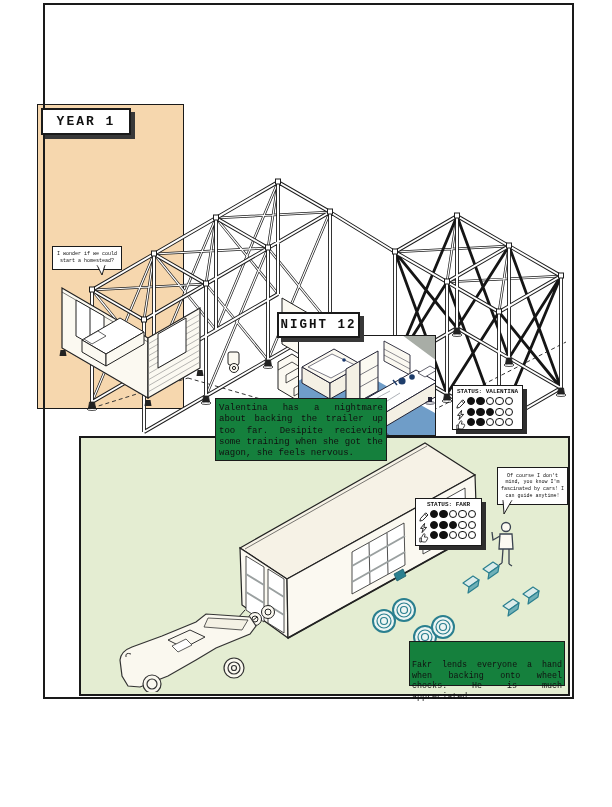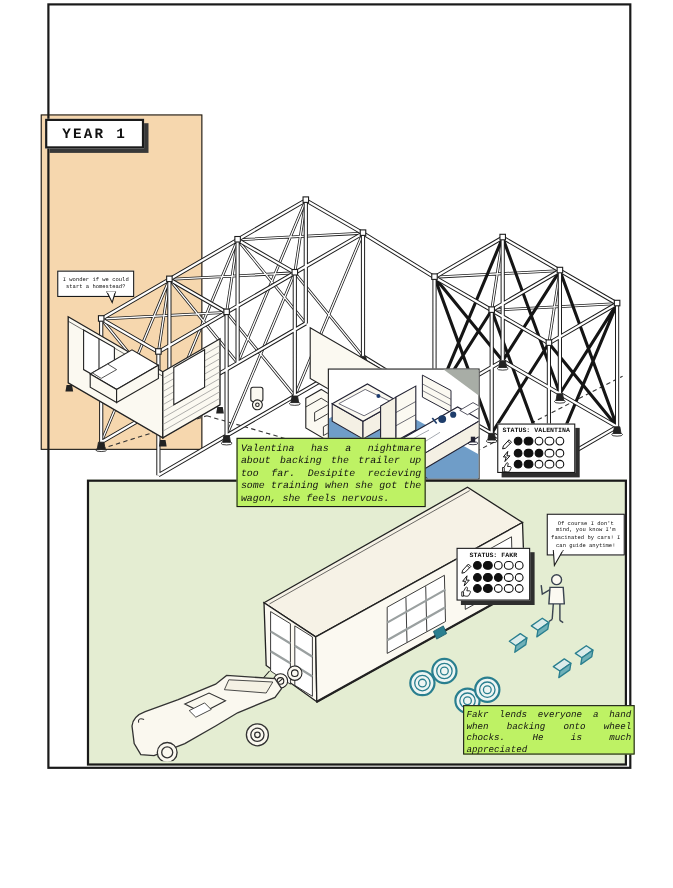--- a/index.html
+++ b/index.html
@@ -17,24 +17,24 @@
   #interior-panel{left:298px;top:335px;width:136px;height:99px;border:1.5px solid #1a1a1a;background:#fff;z-index:4;overflow:hidden;}
   #interior-panel svg{position:absolute;left:-1.5px;top:-1.5px;}
   
   .panel-label{background:#fff;border:2px solid #1a1a1a;box-shadow:4px 4px 0 0 #383838;
     display:flex;align-items:center;justify-content:center;font-weight:bold;
     font-size:13px;letter-spacing:2px;z-index:8;white-space:nowrap;}
   #year-label{left:41px;top:108px;width:86px;height:23px;}
   #day-label{left:445px;top:102px;width:88px;height:23px;}
   #night-label{left:277px;top:312px;width:79px;height:22px;font-size:12.5px;}
   
-  .caption{background:#bef264;border:1.5px solid #1a1a1a;z-index:9;
-    text-align:justify;line-height:1.25;font-style:italic;}
+  .caption{background:#15803d;border:1.5px solid #1a1a1a;z-index:9;
+    text-align:justify;line-height:1.25;}
   #caption-valentina{left:215px;top:398px;width:172px;height:63px;font-size:9px;padding:4px 3px;box-sizing:border-box;}
-  #caption-fakr{left:421px;top:641px;width:156px;height:45px;font-size:8.4px;padding:3px 2px;box-sizing:border-box;}
+  #caption-fakr{left:409px;top:641px;width:156px;height:45px;font-size:8.4px;padding:18px 2px;box-sizing:border-box;}
   
   .bubble{background:#fff;border:1.2px solid #1a1a1a;z-index:9;text-align:center;
     font-size:5px;line-height:1.35;display:flex;align-items:center;justify-content:center;padding:1px;}
   #bubble-homestead{left:52px;top:246px;width:66px;height:20px;}
   #bubble-fakr{left:497px;top:467px;width:67px;height:34px;}
   .tail{position:absolute;z-index:10;}
   
   .status-box{background:#fff;border:1.5px solid #1a1a1a;box-shadow:4px 4px 0 0 #2e2e2e;
     z-index:9;box-sizing:border-box;padding:2px 3px;}
   #status-valentina{left:452px;top:385px;width:71px;height:45px;}
@@ -349,20 +349,23 @@
         <path d="M421,98 L433,98 L434,113 L420,113 Z"></path>
         <path d="M421,100 L414,104 L413,96" fill="none"></path>
         <path d="M424,113 L423,127 M430,113 L430,128 M423,127 l-3,2 M430,128 l3,2" fill="none"></path>
       </g>
     </svg>
   </div>
 
   <div class="abs panel-label" id="year-label">
       <span>YEAR 1</span>
     </div>
+  <div class="abs panel-label" id="night-label">
+      <span>NIGHT 12</span>
+    </div>
 
   <div class="abs bubble" id="bubble-homestead">
       <span>I wonder if we could start a homestead?</span>
     </div>
   <svg class="tail" style="left:96px;top:265px;" width="12" height="12">
     <polygon points="1,0 9,0 6,10" fill="#fff" stroke="#1a1a1a" stroke-width="1"></polygon>
     <line x1="1.5" y1="0.5" x2="8.5" y2="0.5" stroke="#fff" stroke-width="1.6"></line>
   </svg>
 
   <div class="abs bubble" id="bubble-fakr">

